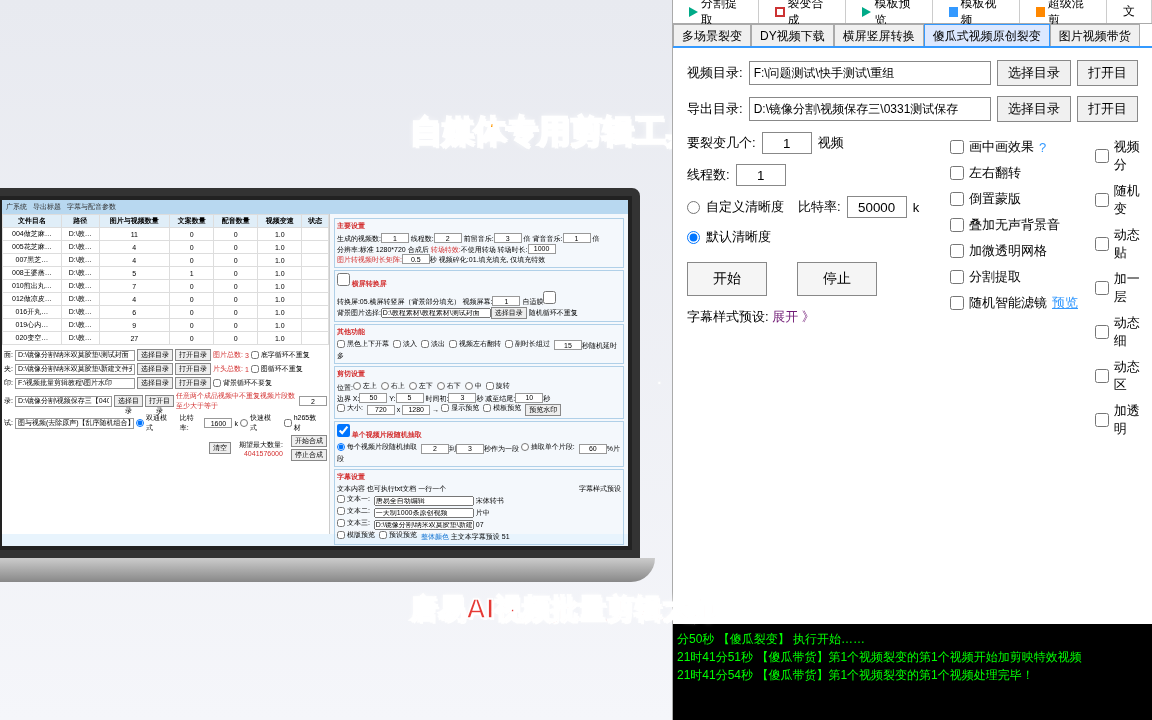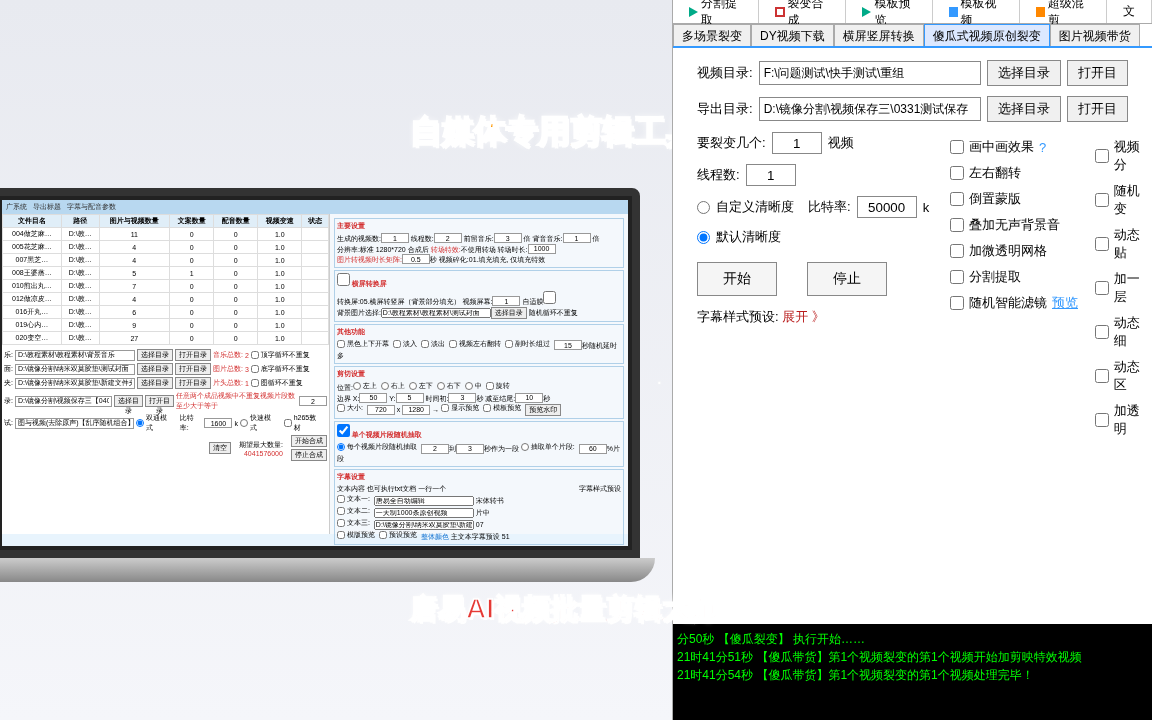--- a/index.html
+++ b/index.html
@@ -37,33 +37,33 @@
 .p-tabs1{display:flex;height:24px;border-bottom:1px solid #aaa;font-size:12px}
 .p-tabs1 .t{display:flex;align-items:center;padding:0 16px;gap:3px;border-right:1px solid #ccc;cursor:pointer}
 .ico{width:10px;height:10px;display:inline-block}
 .ico-play{border-left:9px solid #0a8;border-top:5px solid transparent;border-bottom:5px solid transparent;width:0;height:0}
 .ico-sq{border:2px solid #c33;background:#fff}
 .ico-mt{background:#39f}
 .ico-sc{background:#f80}
 .p-tabs2{display:flex;height:24px;font-size:12px;border-bottom:2px solid #39f}
 .p-tabs2 .t2{padding:3px 8px;border:1px solid #aaa;border-bottom:none;background:#f0f0f0;cursor:pointer;white-space:nowrap}
 .p-tabs2 .t2.active{background:#dce8ff;border-color:#39f}
-.p-form{padding:12px 24px;font-size:13px}
+.p-form{padding:12px 14px;font-size:13px}
 .frow{display:flex;align-items:center;gap:6px;margin-bottom:10px}
 .frow label{white-space:nowrap}
 .finput{flex:1;height:24px;border:1px solid #888;padding:0 4px;font-size:12px}
 .fbtn{padding:3px 10px;border:1px solid #888;background:#f0f0f0;font-size:13px;cursor:pointer}
 .fnum{width:50px;height:22px;text-align:center;border:1px solid #888}
 .bigbtn{width:80px;height:34px;border:1px solid #888;background:#f5f5f5;font-size:14px;cursor:pointer}
 .opts{position:absolute;left:950px;top:138px;font-size:13px}
 .orow{display:flex;align-items:center;gap:5px;margin-bottom:8px}
 .orow input[type=checkbox]{width:14px;height:14px}
 .help{color:#39f;cursor:pointer}
 .tech{font-size:13px;margin-top:12px}
-.tech a{color:#b91c1c;text-decoration:none}
+.tech a{color:#701a75;text-decoration:none}
 .console{position:absolute;bottom:0;left:0;right:0;height:96px;background:#000;color:#0f0;font-size:12px;padding:6px 4px;font-family:monospace;line-height:1.5;overflow:hidden}
 .opts2{position:absolute;left:1095px;top:138px;font-size:13px}
 .radio{width:13px;height:13px}
 </style>
 </head>
 <body>
 
 <span class="sparkle" style="left:185px;top:240px">✦</span>
 <span class="sparkle" style="left:740px;top:450px">✦</span>
 <span class="sparkle" style="left:720px;top:380px">✧</span>
@@ -170,32 +170,20 @@
                   <td>27</td>
                   <td>0</td>
                   <td>0</td>
                   <td>1.0</td>
                   <td></td>
                 </tr>
      </tbody>
             </table>
      <div class="sc-rows">
       <div class="sc-row">
-                <span>乐:</span>
-                <input type="text" value="D:\教程素材\教程素材\背景音乐" style="">
-                <button class="mini-btn">选择目录</button>
-                <button class="mini-btn">打开目录</button>
-                <span class="red">音乐总数:</span>
-                <span class="red">2</span>
-                <span class="chk">
-                  <input type="checkbox" style="">
-                  <span>顶字循环不重复</span>
-                </span>
-              </div>
-      <div class="sc-row">
                 <span>面:</span>
                 <input type="text" value="D:\镜像分割\纳米双莫胶垫\测试封面" style="">
                 <button class="mini-btn">选择目录</button>
                 <button class="mini-btn">打开目录</button>
                 <span class="red">图片总数:</span>
                 <span class="red">3</span>
                 <span class="chk">
                   <input type="checkbox" style="">
                   <span>底字循环不重复</span>
                 </span>
@@ -203,20 +191,30 @@
       <div class="sc-row">
                 <span>夹:</span>
                 <input type="text" value="D:\镜像分割\纳米双莫胶垫\新建文件夹" style="">
                 <button class="mini-btn">选择目录</button>
                 <button class="mini-btn">打开目录</button>
                 <span class="red">片头总数:</span>
                 <span class="red">1</span>
                 <span class="chk">
                   <input type="checkbox" style="">
                   <span>图循环不重复</span>
+                </span>
+              </div>
+      <div class="sc-row">
+                <span>印:</span>
+                <input type="text" value="F:\视频批量剪辑教程\图片水印" style="">
+                <button class="mini-btn">选择目录</button>
+                <button class="mini-btn">打开目录</button>
+                <span class="chk">
+                  <input type="checkbox" style="">
+                  <span>背景循环不要复</span>
                 </span>
               </div>
       <div class="sc-row">
                 <span>录:</span>
                 <input type="text" value="D:\镜像分割\视频保存三【0401测试视频】" style="">
                 <button class="mini-btn">选择目录</button>
                 <button class="mini-btn">打开目录</button>
                 <span class="red">任意两个成品视频中不重复视频片段数至少大于等于</span>
                 <input class="num-in" value="2" style="">
               </div>

